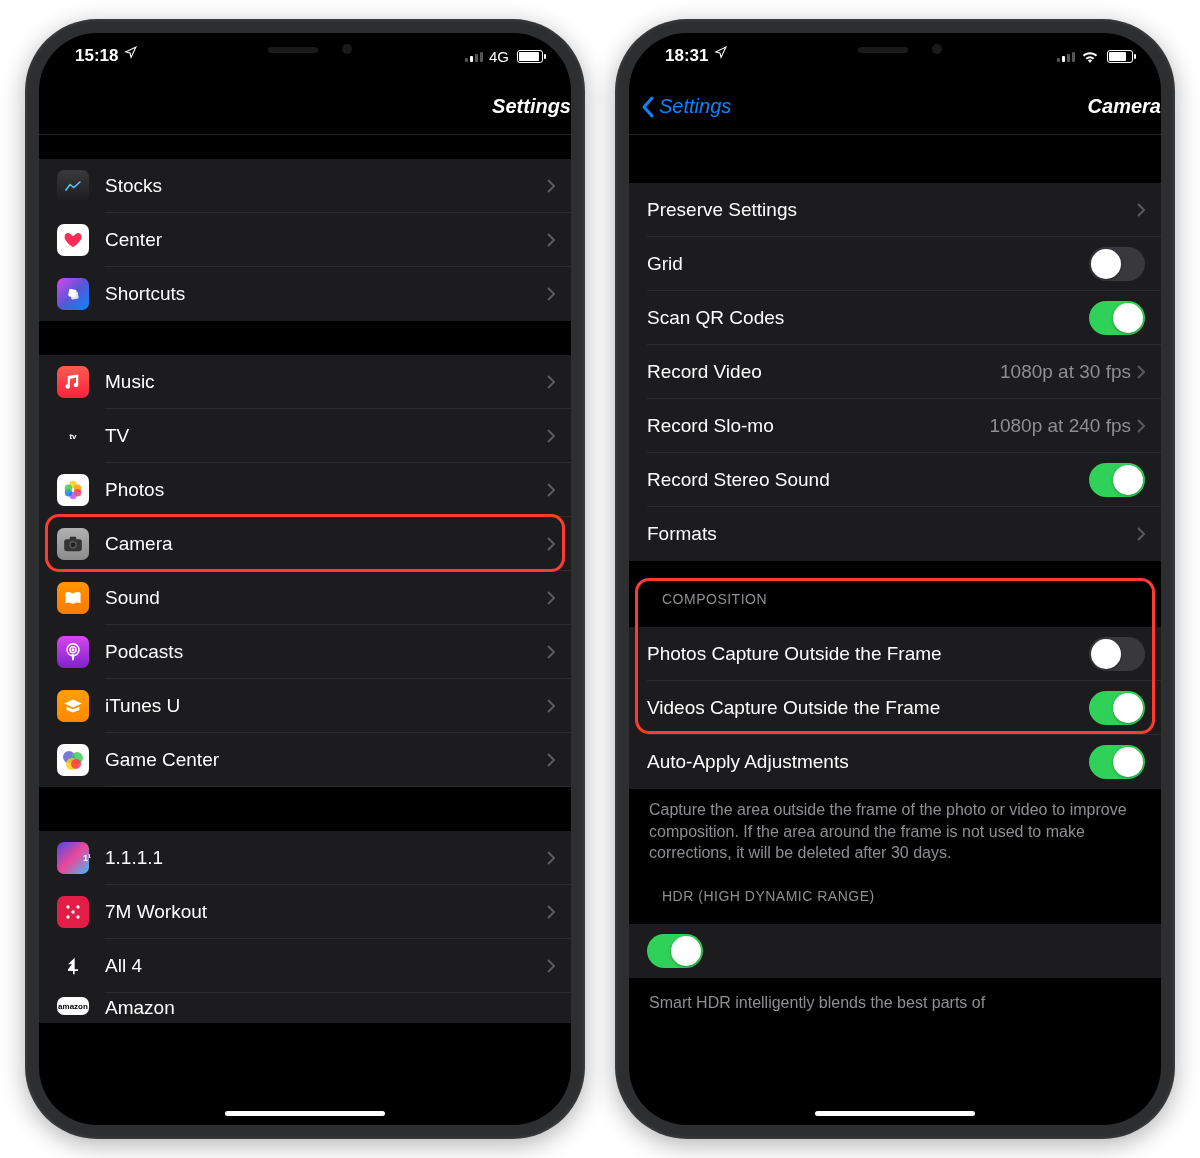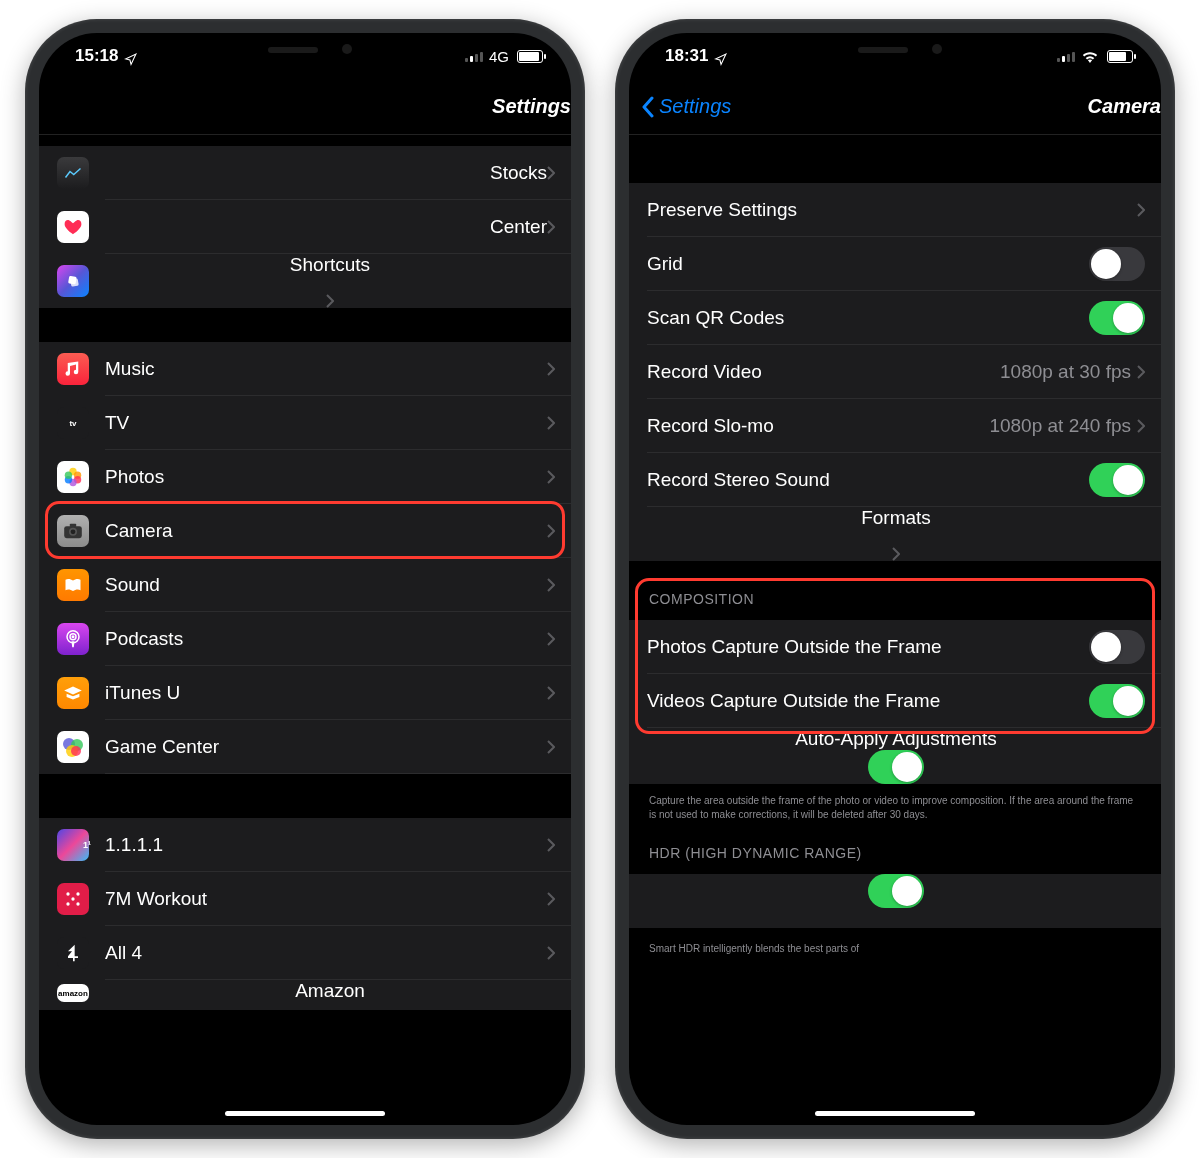--- a/index.html
+++ b/index.html
@@ -67,21 +67,21 @@
   .statusbar {
     height: 46px;
     display: flex;
     justify-content: space-between;
     align-items: center;
     padding: 0 28px 0 36px;
     color: #fff;
     font-size: 17px;
     font-weight: 600;
   }
-  .sb-left { display: flex; align-items: flex-end; gap: 6px; }
+  .sb-left { display: flex; align-items: flex-start; gap: 6px; }
   .sb-right { display: flex; align-items: center; gap: 6px; font-size: 15px; font-weight: 500; }
   .navbar {
     height: 56px;
     display: flex;
     align-items: center;
     justify-content: flex-end;
     position: relative;
     border-bottom: 0.5px solid #222;
     font-style: italic;
   }
@@ -91,53 +91,54 @@
     left: 12px;
     display: flex;
     align-items: center;
     color: #0a84ff;
     font-size: 20px;
     font-weight: 400;
   }
   .nav-back svg { width: 14px; height: 22px; margin-right: 4px; }
   .content { flex: 1; overflow: hidden; }
   .group { background: #1c1c1e; margin-top: 34px; }
-  .group.tight { margin-top: 11px; text-align: right; }
-  .group.flush { margin-top: 5px; }
+  .group.tight { margin-top: 24px; }
+  .group.flush { margin-top: 12px; }
   .section-header {
     color: #8e8e93;
     font-size: 14px;
     letter-spacing: 0.5px;
     padding: 30px 20px 8px 20px;
     background: #000;
     text-transform: uppercase;
+    margin-left: 13px;
   }
   .footer-text {
     color: #8e8e93;
-    font-size: 10px;
+    font-size: 16px;
     line-height: 1.35;
     padding: 10px 20px 0 20px;
     background: #000;
   }
   .row {
     display: flex;
     align-items: center;
     min-height: 54px;
     padding-left: 18px;
     position: relative;
   }
   .row-inner {
     flex: 1;
     display: flex;
     align-items: center;
     min-height: 54px;
     padding-right: 16px;
     border-bottom: 0.5px solid #2c2c2e;
   }
-  .row:last-child .row-inner { border-bottom: none; flex-direction: column; }
+  .row:last-child .row-inner { border-bottom: none; }
   .app-icon {
     width: 32px;
     height: 32px;
     border-radius: 7px;
     margin-right: 16px;
     flex-shrink: 0;
     display: flex;
     align-items: center;
     justify-content: center;
     font-size: 14px;

